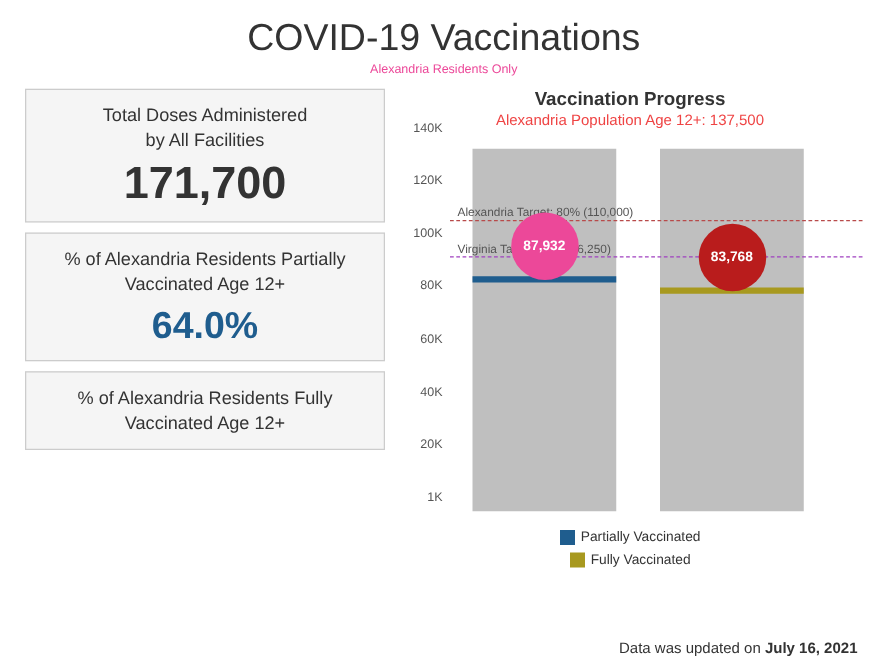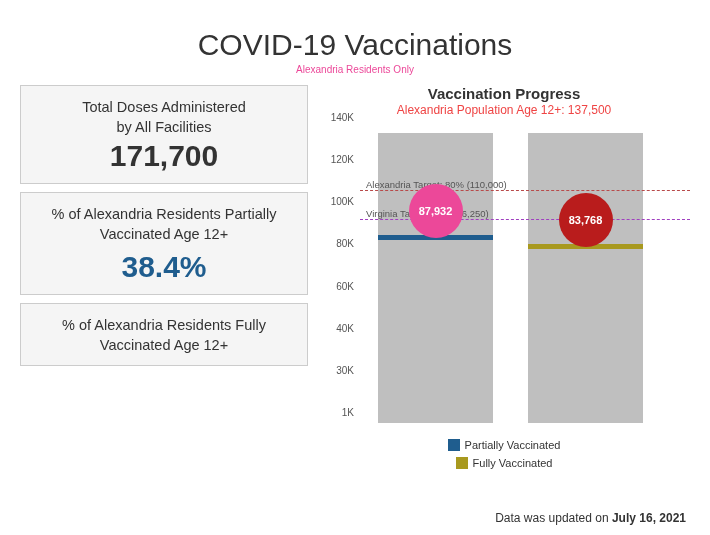--- a/index.html
+++ b/index.html
@@ -7,21 +7,21 @@
     width: 710px;
     height: 535px;
     background: #fff;
     font-family: "Segoe UI", "Helvetica Neue", Arial, sans-serif;
     color: #333;
     position: relative;
     overflow: hidden;
   }
   .title-block {
     text-align: center;
-    padding-top: 28px;
+    padding-top: 14px;
   }
   .main-title {
     font-size: 30px;
     font-weight: 400;
     color: #333;
   }
   .sub-title {
     font-size: 10px;
     color: #ec4899;
     margin-top: 2px;
@@ -41,21 +41,21 @@
     background: #f5f5f5;
     text-align: center;
     padding: 12px 10px 10px 10px;
   }
   .metric-label {
     font-size: 14.5px;
     color: #333;
     line-height: 1.35;
   }
   .metric-value-big {
-    font-size: 30px;
+    font-size: 36px;
     font-weight: 700;
     color: #333;
     margin-top: 2px;
   }
   .metric-value-blue {
     font-size: 30px;
     font-weight: 700;
     color: #1f5d8e;
     margin-top: 6px;
   }
@@ -197,40 +197,40 @@
         <span>by All Facilities</span>
       </div>
       <div class="metric-value-big">171,700</div>
     </div>
 
     <div class="metric-box">
       <div class="metric-label">
         <span>% of Alexandria Residents Partially</span><br>
         <span>Vaccinated Age 12+</span>
       </div>
-      <div class="metric-value-blue">38.4%</div>
+      <div class="metric-value-blue">64.0%</div>
     </div>
 
     <div class="metric-box">
       <div class="metric-label">
         <span>% of Alexandria Residents Fully</span><br>
         <span>Vaccinated Age 12+</span>
       </div>
     </div>
 
   </div>
 
   <div class="right-col">
     <div class="chart-title">Vaccination Progress</div>
     <div class="chart-subtitle">Alexandria Population Age 12+: 137,500</div>
 
     <div class="chart-area">
       <div class="y-axis" id="y-axis">
           <span class="y-tick" style="bottom: 10px;">1K</span>
-          <span class="y-tick" style="bottom: 52.1429px;">30K</span>
+          <span class="y-tick" style="bottom: 52.1429px;">20K</span>
           <span class="y-tick" style="bottom: 94.2857px;">40K</span>
           <span class="y-tick" style="bottom: 136.429px;">60K</span>
           <span class="y-tick" style="bottom: 178.571px;">80K</span>
           <span class="y-tick" style="bottom: 220.714px;">100K</span>
           <span class="y-tick" style="bottom: 262.857px;">120K</span>
           <span class="y-tick" style="bottom: 305px;">140K</span>
         </div>
       <div class="plot" id="plot">
           <div class="bar bar1" style="height: 289.732px;"></div>
           <div class="bar bar2" style="height: 289.732px;"></div>

